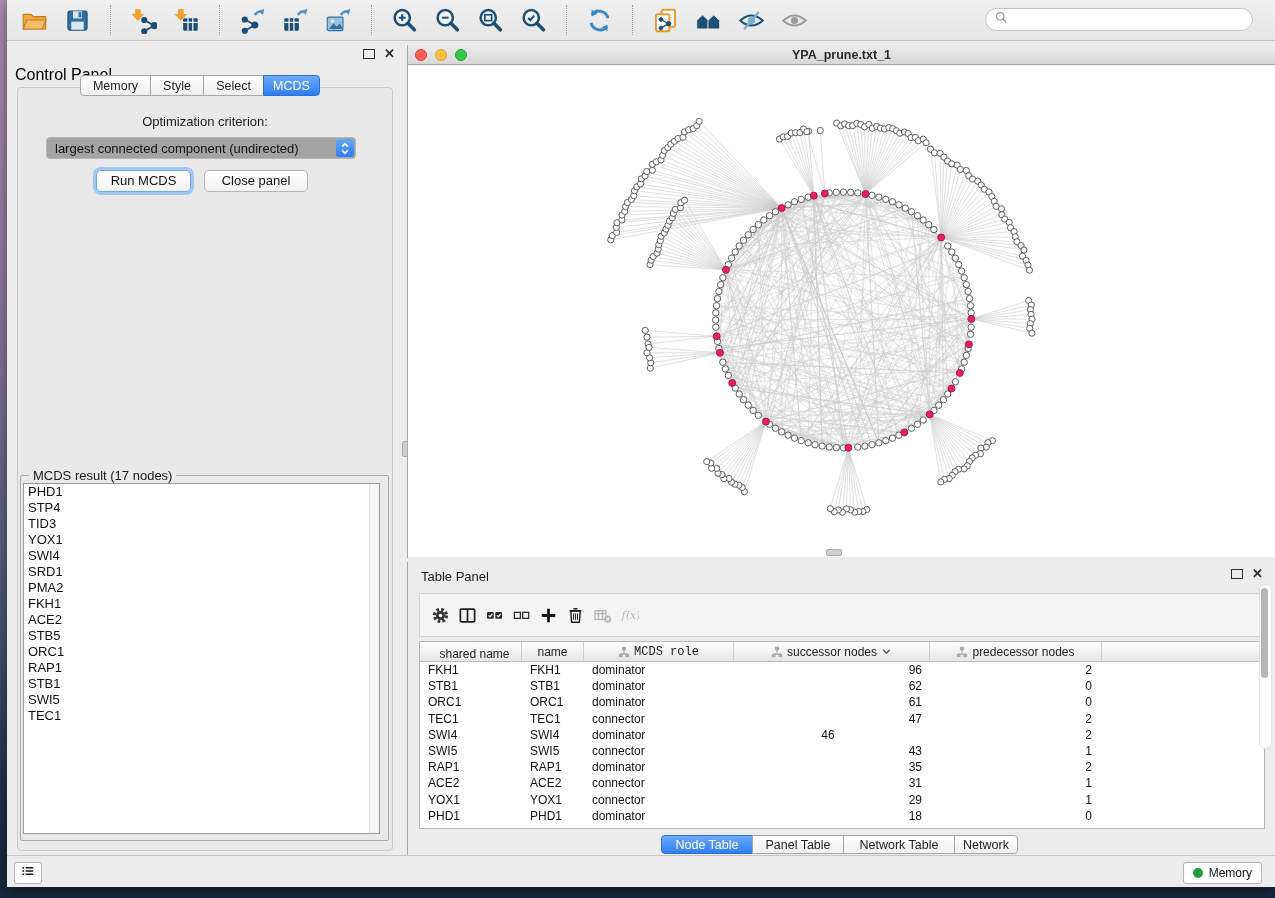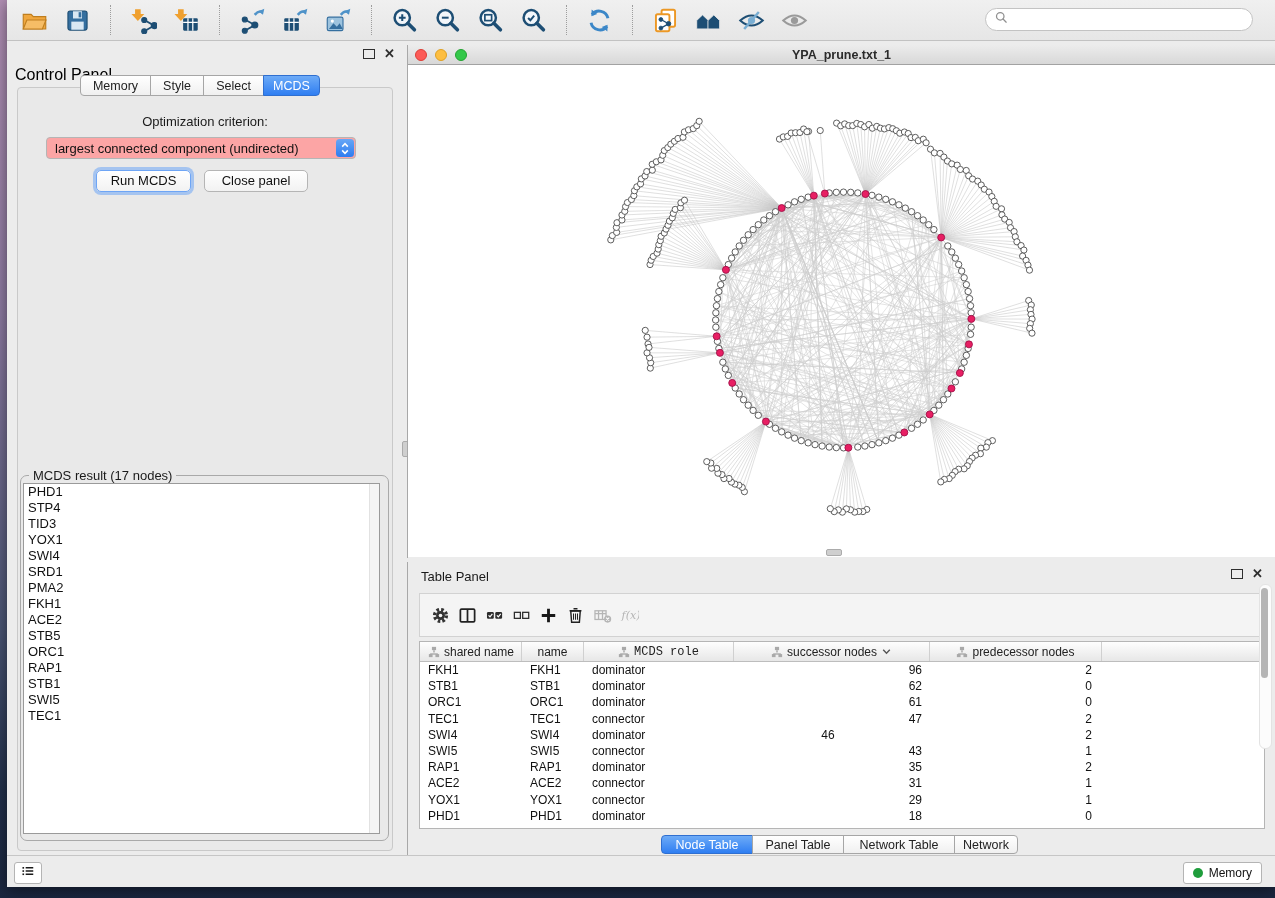--- a/index.html
+++ b/index.html
@@ -26,28 +26,28 @@
   .win-btns{position:absolute;right:10px;top:8px;display:flex;align-items:center;gap:9px}
   .float-icon{width:10px;height:8px;border:1.6px solid #2e2e2e;display:inline-block;cursor:pointer}
   .close-icon{font-size:13px;font-weight:bold;color:#2e2e2e;line-height:10px;cursor:pointer}
   #cp-tabs{position:absolute;left:73px;top:34px;display:flex;z-index:3}
   .seg{height:21px;line-height:20px;text-align:center;background:linear-gradient(#ffffff,#f0f0f0);border:1px solid #a6a6a6;margin-left:-1px;font-size:12.5px;color:#222;box-sizing:border-box;cursor:pointer;white-space:nowrap}
   .seg:first-child{border-radius:4px 0 0 4px;margin-left:0}
   .seg:last-child{border-radius:0 4px 4px 0}
   .seg.active{background:linear-gradient(#6dabf7,#2f7ef2);color:#fff;border-color:#2f6fd0}
   #cp-body{position:absolute;left:10px;top:46px;width:376px;height:764px;background:#e9e9e9;border:1px solid #c9c9c9;border-radius:4px;box-sizing:border-box}
   #criterion-label{position:absolute;left:0;top:26px;width:100%;text-align:center;font-size:13px;color:#1a1a1a}
-  #criterion-select{position:absolute;left:28px;top:49px;width:310px;height:22px;background:#fca5a5;border:1px solid #b5b5b5;border-radius:4px;box-sizing:border-box;display:flex;align-items:center;cursor:pointer}
+  #criterion-select{position:absolute;left:28px;top:49px;width:310px;height:22px;background:#a3a3a3;border:1px solid #b5b5b5;border-radius:4px;box-sizing:border-box;display:flex;align-items:center;cursor:pointer}
   #criterion-value{flex:1;font-size:13px;color:#111;padding-left:8px;white-space:nowrap;overflow:hidden}
   #criterion-stepper{width:18px;height:18px;margin-right:1px;border-radius:3.5px;background:linear-gradient(#67a7f6,#2e7cf0);display:flex;align-items:center;justify-content:center}
   #criterion-stepper svg{width:10px;height:15px}
   .mac-btn{position:absolute;top:82px;height:22px;background:linear-gradient(#ffffff,#f2f2f2);border:1px solid #b5b5b5;border-radius:5px;font-size:13px;color:#111;text-align:center;line-height:20px;box-sizing:border-box;cursor:pointer}
   #run-mcds{left:78px;width:95px;border-color:#6ea5f5;box-shadow:0 0 0 3px rgba(110,165,245,.55)}
   #close-panel{left:186px;width:104px}
-  #mcds-group{position:absolute;left:2px;top:387px;width:367px;height:364px;border:1px solid #a9a9a9;border-radius:7px}
+  #mcds-group{position:absolute;left:2px;top:387px;width:367px;height:364px;border:1px solid #a9a9a9;border-radius:2px}
   #mcds-group-title{position:absolute;top:-8px;left:8px;background:#e9e9e9;padding:0 4px;font-size:13px;color:#1a1a1a}
   #mcds-list{position:absolute;left:2px;top:7px;width:357px;height:351px;background:#fff;border:1px solid #9a9a9a;box-sizing:border-box;overflow:hidden}
   #mcds-scroll{position:absolute;right:0;top:0;bottom:0;width:9px;background:#f5f5f5;border-left:1px solid #e2e2e2}
   .mcds-item{font-size:13px;line-height:16px;color:#111;padding-left:4px;cursor:default}
 
   
   #net-panel{position:absolute;left:400px;top:45px;width:868px;height:513px;border-left:1px solid #a8a8a8;box-sizing:border-box}
   #net-titlebar{position:relative;height:20px;background:linear-gradient(#ececec,#d8d8d8);border-bottom:1px solid #a2a2a2;box-sizing:border-box}
   #traffic-lights{position:absolute;left:7px;top:4px;display:flex;gap:8px}
   .tl{width:12px;height:12px;border-radius:50%;box-sizing:border-box;cursor:pointer}
@@ -1232,21 +1232,21 @@
           </svg>
         </span>
         <span class="tp-btn disabled">
           <svg viewBox="0 0 24 24">
             <text x="2" y="17" font-family="DejaVu Serif,serif" font-style="italic" font-size="14" fill="#b5b5b5">f(x)</text>
           </svg>
         </span>
       </div>
     <div id="node-table">
       <div id="nt-header">
-          <div class="nt-hcell first" style="width: 102px;">
+          <div class="nt-hcell first" style="width: 102px; flex-direction: column;">
             <svg class="attr" viewBox="0 0 11 11">
               <g fill="none" stroke="#8d8d8d" stroke-width="1">
                 <path d="M5.5 3.8v2.2M2.5 9.4V7.4h6v2"></path>
               </g>
               <rect x="3.6" y="0.8" width="3.8" height="3" fill="#a9a9a9"></rect>
               <rect x="0.8" y="7.4" width="3.4" height="2.8" fill="#a9a9a9"></rect>
               <rect x="6.8" y="7.4" width="3.4" height="2.8" fill="#a9a9a9"></rect>
             </svg>
             <span>shared name</span>
           </div>

